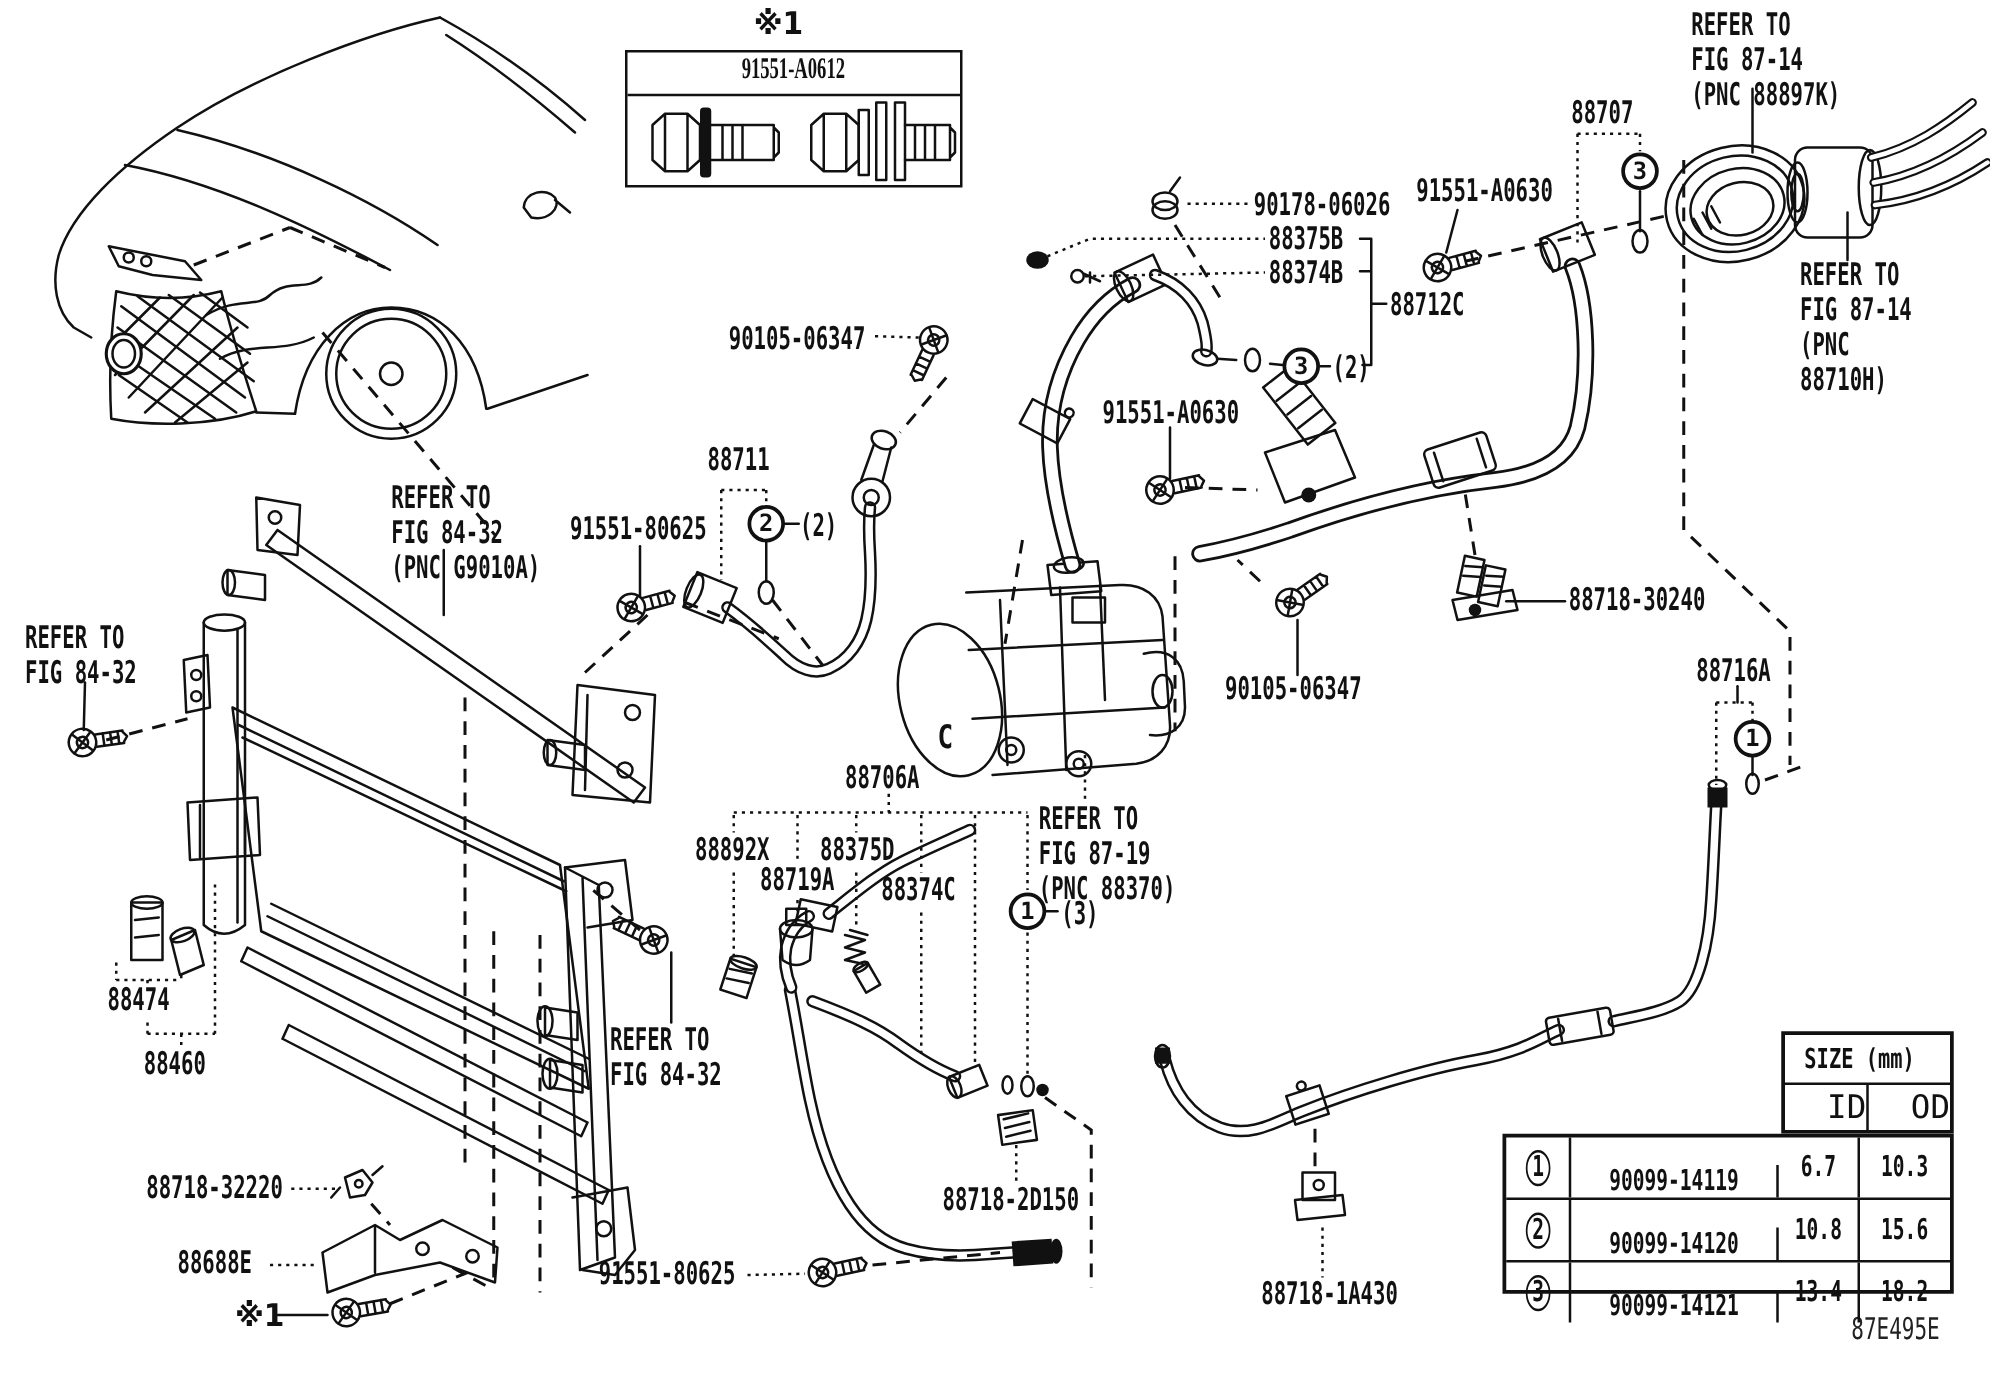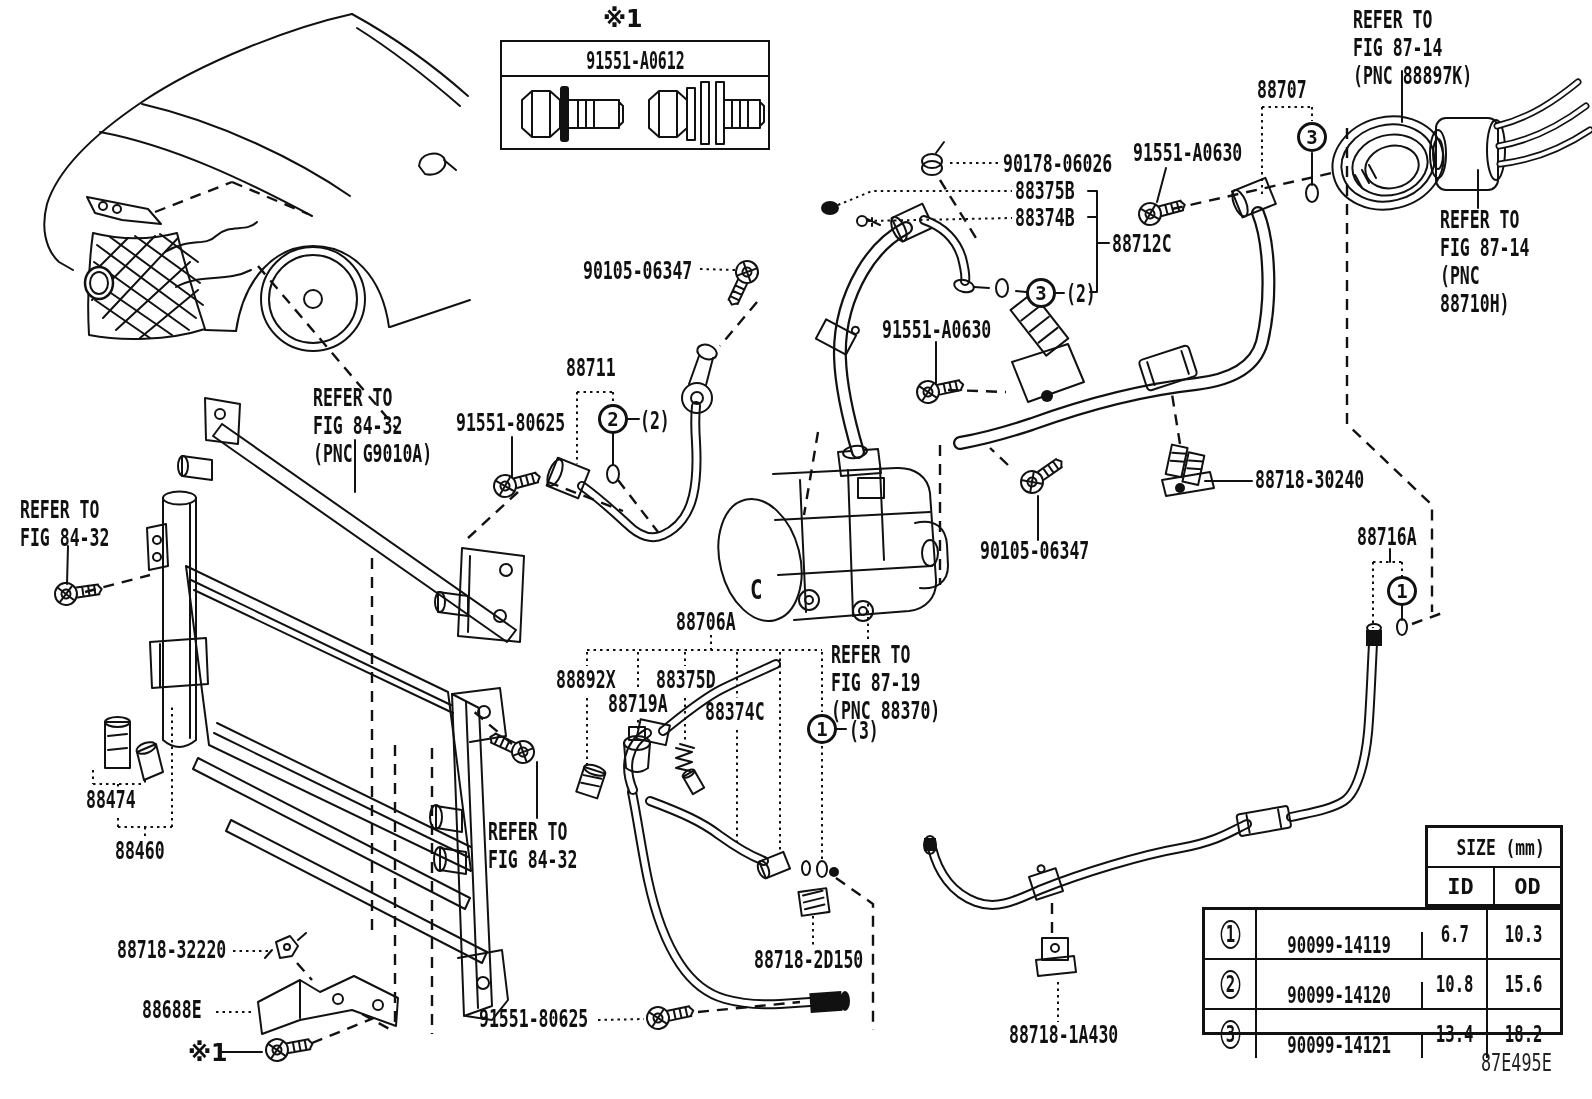--- a/index.html
+++ b/index.html
@@ -25,30 +25,30 @@
   .callout{position:absolute;width:30px;height:30px;border:3px solid #111;border-radius:50%;
            background:#fff;display:flex;align-items:center;justify-content:center;
            font-weight:bold;font-size:19px;box-sizing:border-box;}
   .qty{position:absolute;font-weight:bold;font-size:25px;transform:scaleX(0.66);
        transform-origin:left top;}
   
   .ref-table{position:absolute;left:500px;top:40px;width:270px;height:110px;
              border:2.5px solid #111;box-sizing:border-box;display:flex;}
   .ref-col{flex:1;display:flex;flex-direction:column;}
   .ref-col.rc2{border-left:2.5px solid #111;}
-  .ref-head{height:33px;border-bottom:2.5px solid #111;display:flex;align-items:flex-end;justify-content:center;}
+  .ref-head{height:33px;border-bottom:2.5px solid #111;display:flex;align-items:flex-start;justify-content:center;font-family:Liberation Serif, serif;}
   .ref-head span{font-weight:bold;font-size:24px;transform:scaleX(0.62);white-space:nowrap;}
   .ref-body{flex:1;}
   
   .size-head{position:absolute;left:1425px;top:825px;width:138px;height:82px;
              border:3px solid #111;box-sizing:border-box;display:flex;flex-direction:column;background:#fff;}
-  .size-title{height:38px;border-bottom:2.5px solid #111;display:flex;align-items:center;justify-content:flex-end;}
+  .size-title{height:38px;border-bottom:2.5px solid #111;display:flex;align-items:center;justify-content:flex-start;}
   .size-title span{font-weight:bold;font-size:22px;transform:scaleX(0.74);white-space:nowrap;}
   .size-cols{flex:1;display:flex;}
-  .size-cols .c{flex:1;display:flex;align-items:center;justify-content:center;font-weight:bold;font-size:22px;}
+  .size-cols .c{flex:1;display:flex;align-items:center;justify-content:flex-end;font-weight:normal;font-size:26px;}
   .size-cols .c.first{border-right:2.5px solid #111;}
   .size-body{position:absolute;left:1202px;top:907px;width:361px;height:128px;
              border:3px solid #111;box-sizing:border-box;display:flex;flex-direction:column;background:#fff;}
   .srow{flex:1;display:flex;align-items:stretch;}
   .srow.mid{border-bottom:2.5px solid #111;}
   .scell{display:flex;align-items:center;justify-content:center;box-sizing:border-box;}
   .scell.c1{width:52px;border-right:2.5px solid #111;}
   .scell.c2{width:166px;border-right:2.5px solid #111;margin-top:22px;}
   .scell.c3{width:65px;border-right:2.5px solid #111;}
   .scell.c4{flex:1;justify-content:center;}

